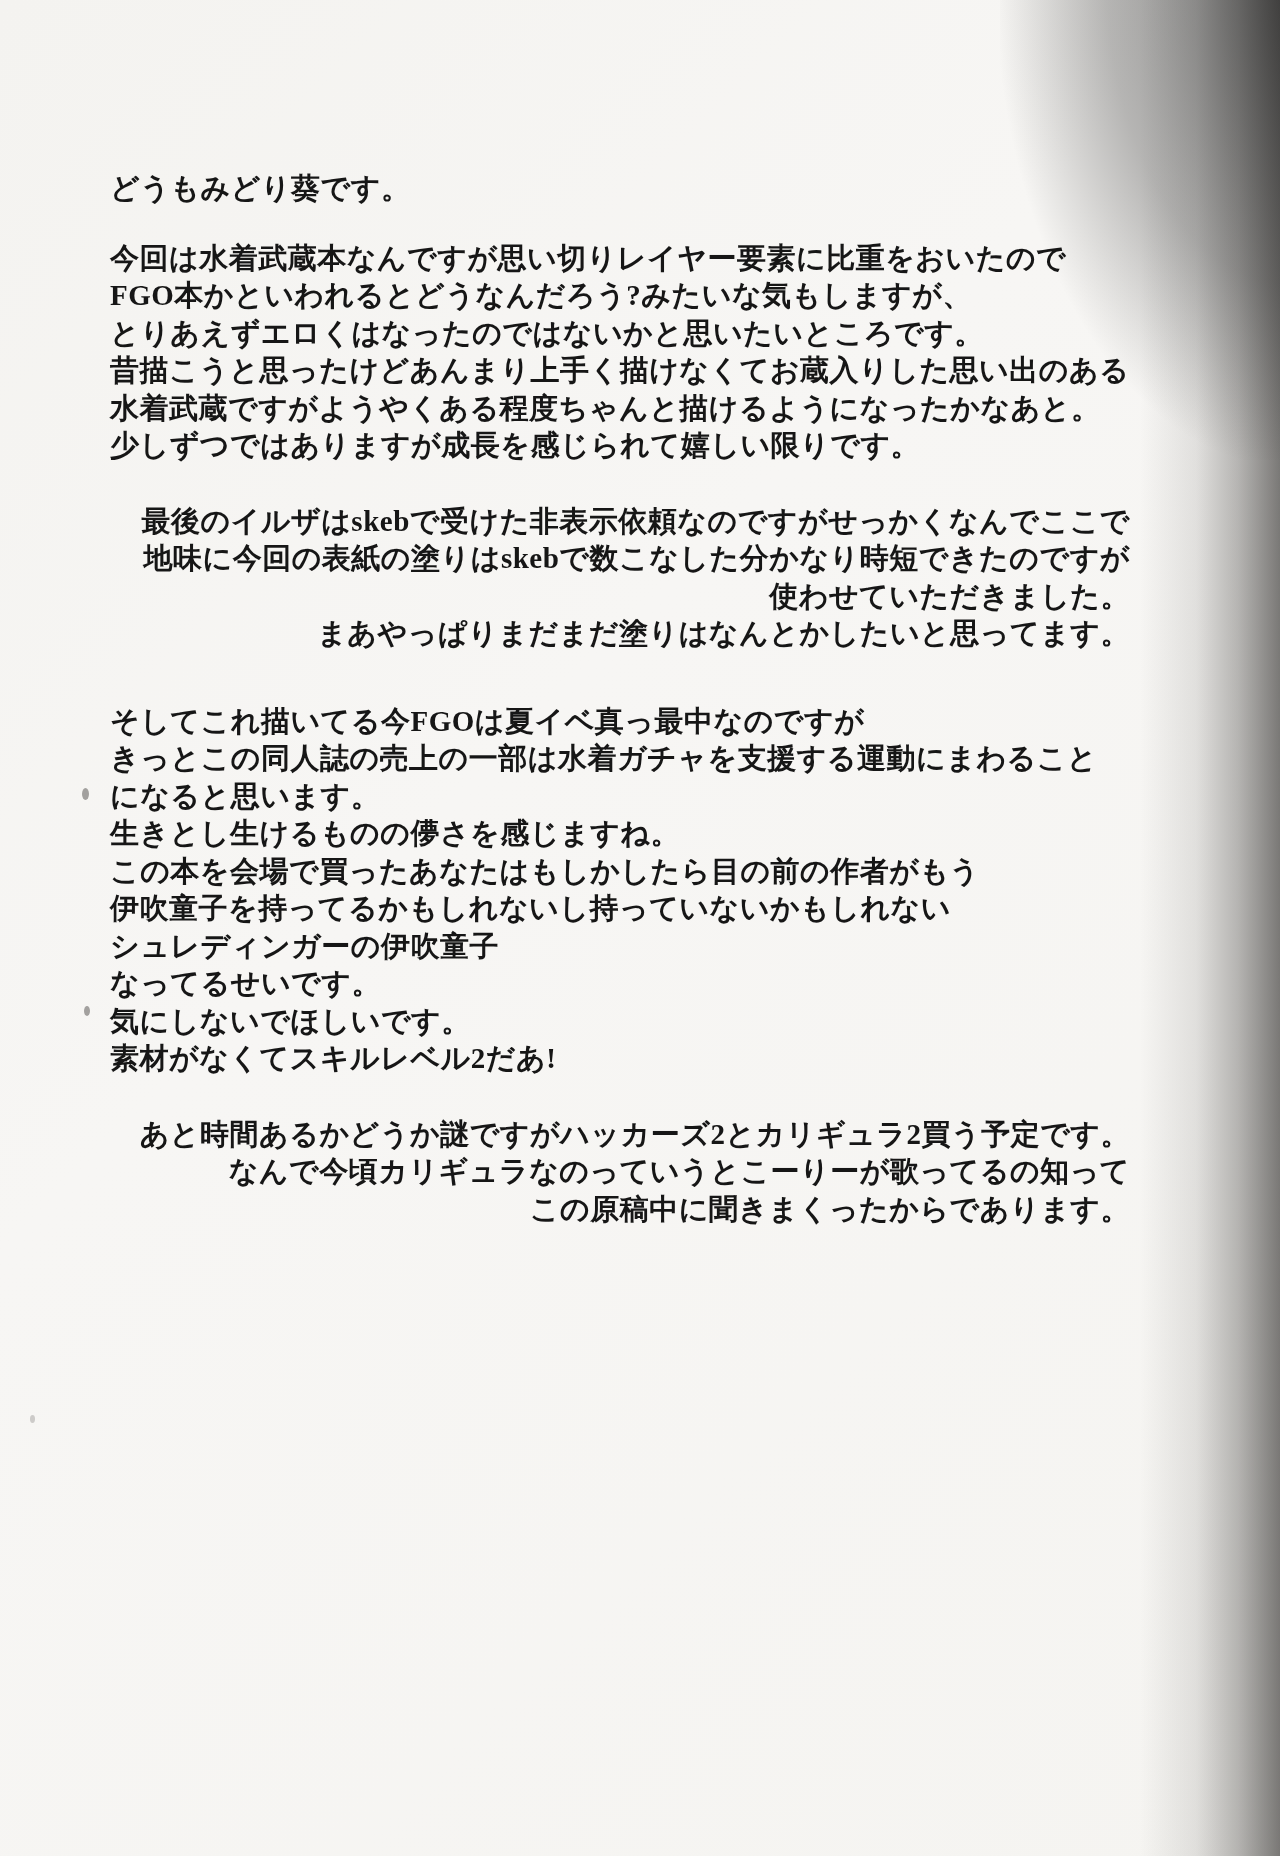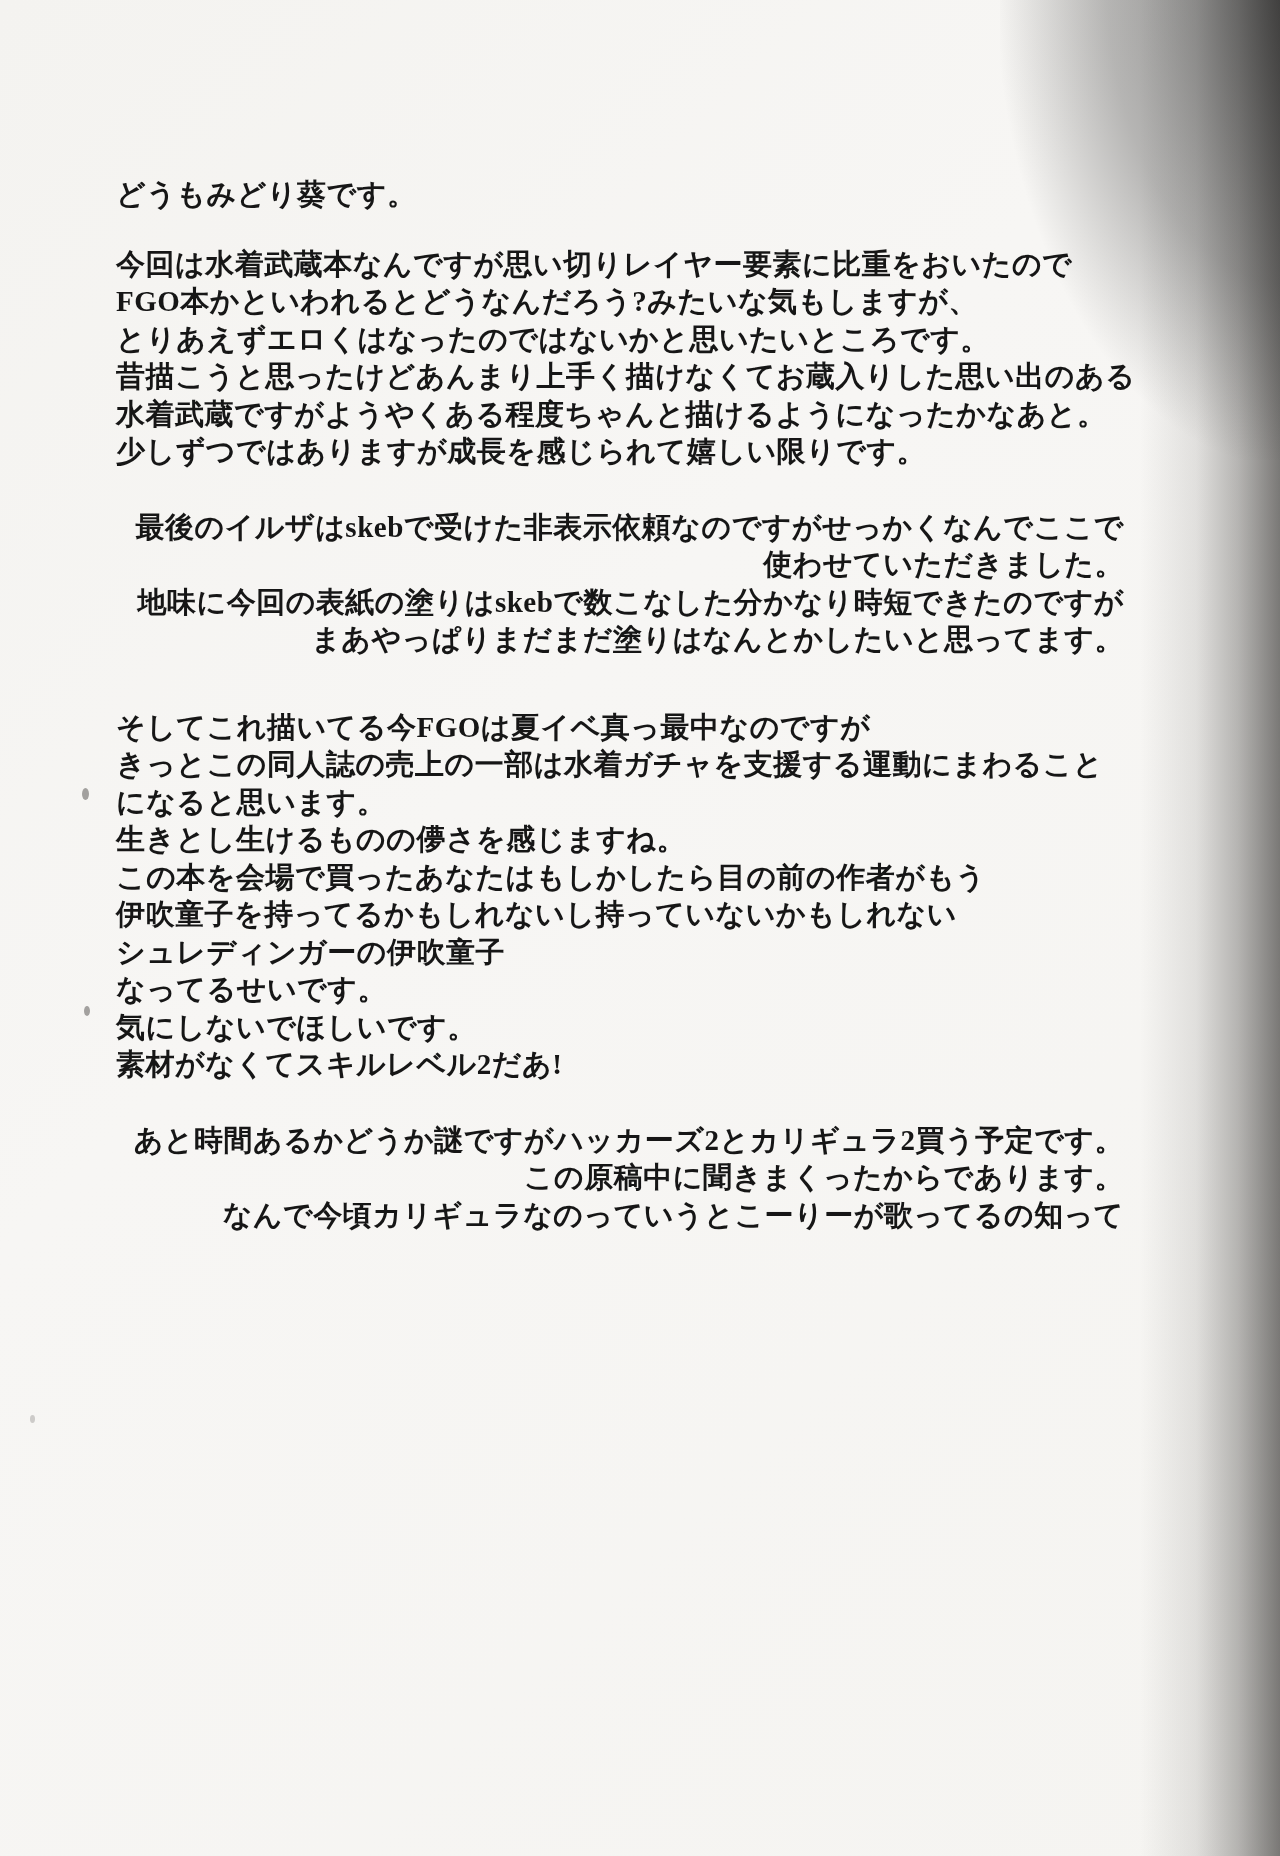--- a/index.html
+++ b/index.html
@@ -24,21 +24,21 @@
     left: 110px;
     top: 170px;
     width: 1020px;
     color: #161616;
     font-size: 29px;
     line-height: 37.5px;
     font-weight: 600;
     letter-spacing: 0.5px;
     white-space: nowrap;
   }
-  .paragraph { margin: 6px; }
+  .paragraph { margin: 0; }
   .p-gap-small  { margin-top: 32px; }
   .p-gap        { margin-top: 38px; text-align: right; }
   .p-gap-large  { margin-top: 50px; }
   .p-gap-med    { margin-top: 36px; }
   .line { height: 37.5px; }
   
   .scan-shadow-right {
     position: absolute;
     top: 0;
     right: 0;
@@ -98,42 +98,42 @@
       <div class="line">今回は水着武蔵本なんですが思い切りレイヤー要素に比重をおいたので</div>
       <div class="line">FGO本かといわれるとどうなんだろう?みたいな気もしますが、</div>
       <div class="line">とりあえずエロくはなったのではないかと思いたいところです。</div>
       <div class="line">昔描こうと思ったけどあんまり上手く描けなくてお蔵入りした思い出のある</div>
       <div class="line">水着武蔵ですがようやくある程度ちゃんと描けるようになったかなあと。</div>
       <div class="line">少しずつではありますが成長を感じられて嬉しい限りです。</div>
     </div>
 
     <div class="paragraph p-gap">
       <div class="line">最後のイルザはskebで受けた非表示依頼なのですがせっかくなんでここで</div>
+      <div class="line">地味に今回の表紙の塗りはskebで数こなした分かなり時短できたのですが</div>
       <div class="line">使わせていただきました。</div>
-      <div class="line">地味に今回の表紙の塗りはskebで数こなした分かなり時短できたのですが</div>
       <div class="line">まあやっぱりまだまだ塗りはなんとかしたいと思ってます。</div>
     </div>
 
     <div class="paragraph p-gap-large">
       <div class="line">そしてこれ描いてる今FGOは夏イベ真っ最中なのですが</div>
       <div class="line">きっとこの同人誌の売上の一部は水着ガチャを支援する運動にまわること</div>
       <div class="line">になると思います。</div>
       <div class="line">生きとし生けるものの儚さを感じますね。</div>
       <div class="line">この本を会場で買ったあなたはもしかしたら目の前の作者がもう</div>
       <div class="line">伊吹童子を持ってるかもしれないし持っていないかもしれない</div>
       <div class="line">シュレディンガーの伊吹童子</div>
       <div class="line">なってるせいです。</div>
       <div class="line">気にしないでほしいです。</div>
       <div class="line">素材がなくてスキルレベル2だあ!</div>
     </div>
 
     <div class="paragraph p-gap">
       <div class="line">あと時間あるかどうか謎ですがハッカーズ2とカリギュラ2買う予定です。</div>
+      <div class="line">なんで今頃カリギュラなのっていうとこーりーが歌ってるの知って</div>
       <div class="line">この原稿中に聞きまくったからであります。</div>
-      <div class="line">なんで今頃カリギュラなのっていうとこーりーが歌ってるの知って</div>
     </div>
 
 
   </div>
 
   <div class="scan-speck speck-1"></div>
   <div class="scan-speck speck-2"></div>
   <div class="scan-speck speck-3"></div>
 
   <div class="scan-shadow-soften"></div>

